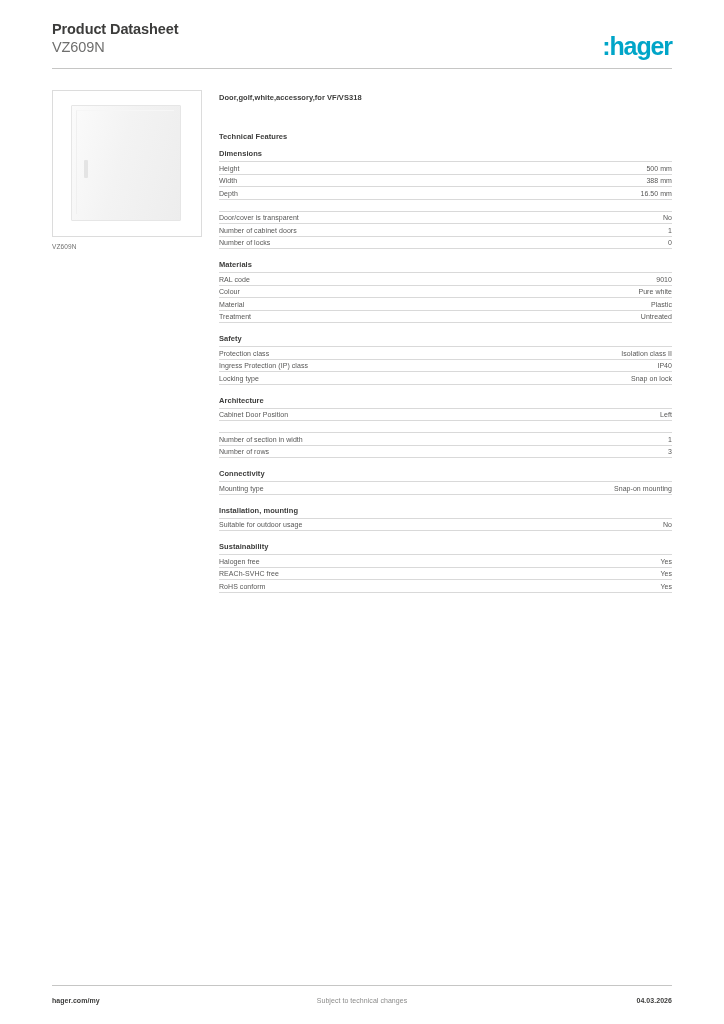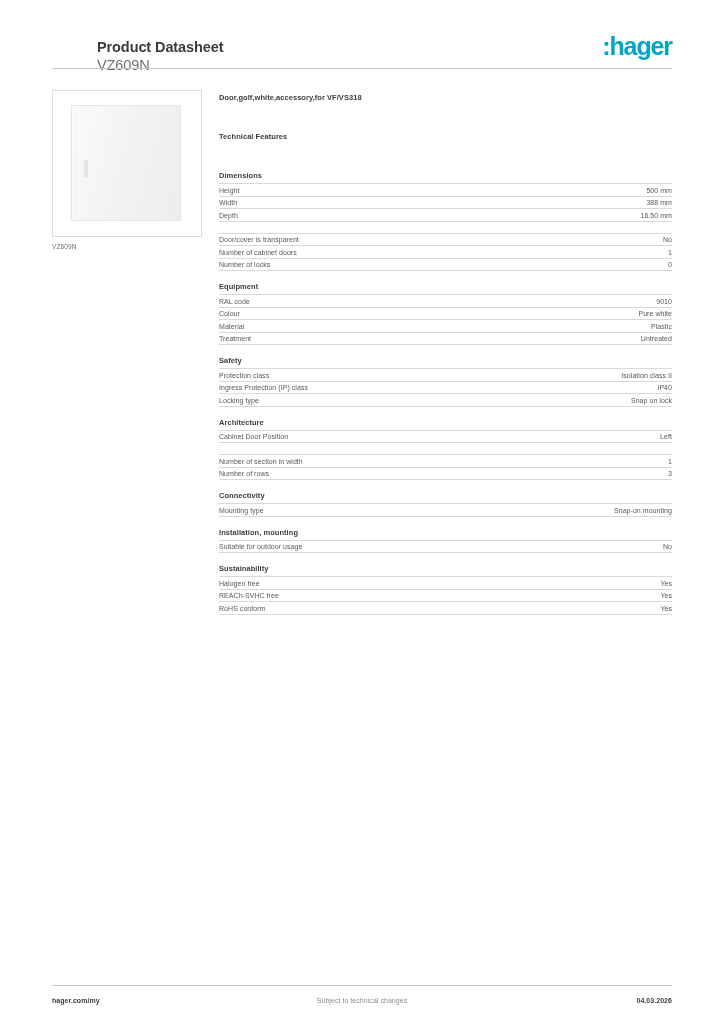--- a/index.html
+++ b/index.html
@@ -26,22 +26,21 @@
   .header {
     position: absolute;
     left: 52px;
     top: 20px;
     width: 620px;
     height: 42px;
   }
   .title-block {
     position: absolute;
     left: 0;
-    top: 18px;
-    margin-left: 45px;
+    top: 0;
   }
   .doc-title {
     font-size: 14.5px;
     font-weight: bold;
     letter-spacing: -0.1px;
     color: #3c3c3b;
     line-height: 18px;
   }
   .doc-subtitle {
     font-size: 14.5px;
@@ -130,21 +129,21 @@
     font-weight: bold;
     color: #3c3c3b;
     letter-spacing: 0.05px;
     margin-bottom: 30px;
   }
   .tech-features {
     font-size: 7.5px;
     font-weight: bold;
     color: #3c3c3b;
     letter-spacing: 0.05px;
-    margin-bottom: 30px;
+    margin-bottom: 8px;
   }
   .group {
     margin-bottom: 11px;
   }
   .group-title {
     font-size: 7.5px;
     font-weight: bold;
     color: #3c3c3b;
     padding-bottom: 3px;
     letter-spacing: 0.05px;
@@ -265,21 +264,21 @@
         <span class="label">Number of cabinet doors</span>
         <span class="value">1</span>
       </div>
       <div class="row">
         <span class="label">Number of locks</span>
         <span class="value">0</span>
       </div>
     </div>
 
     <div class="group">
-      <div class="group-title">Equipment</div>
+      <div class="group-title">Materials</div>
       <div class="row">
         <span class="label">RAL code</span>
         <span class="value">9010</span>
       </div>
       <div class="row">
         <span class="label">Colour</span>
         <span class="value">Pure white</span>
       </div>
       <div class="row">
         <span class="label">Material</span>

